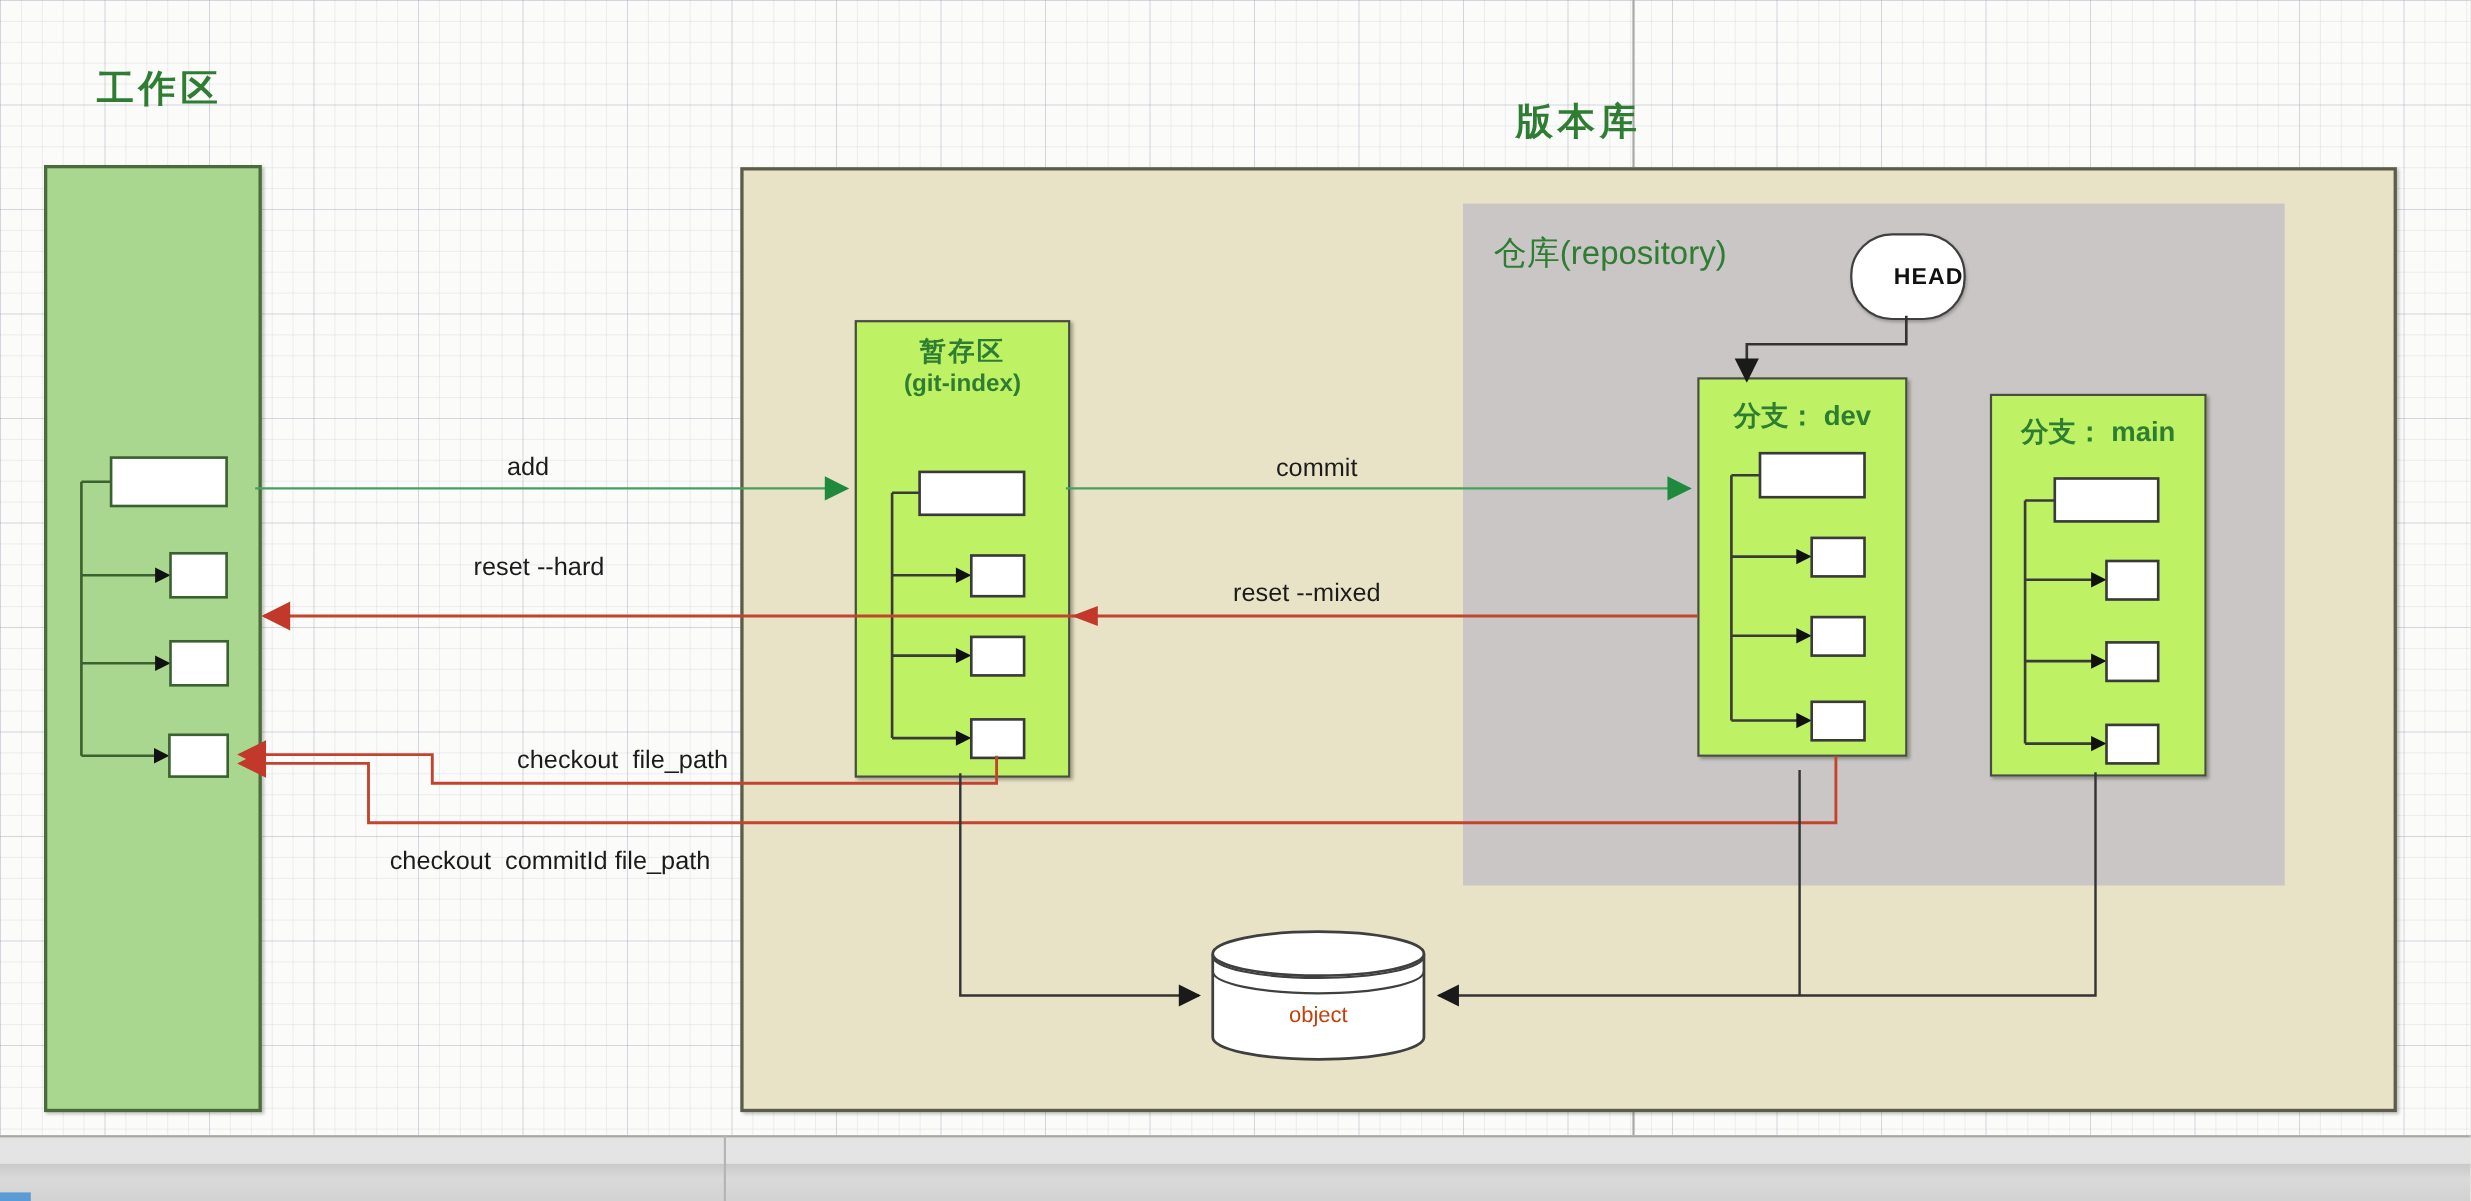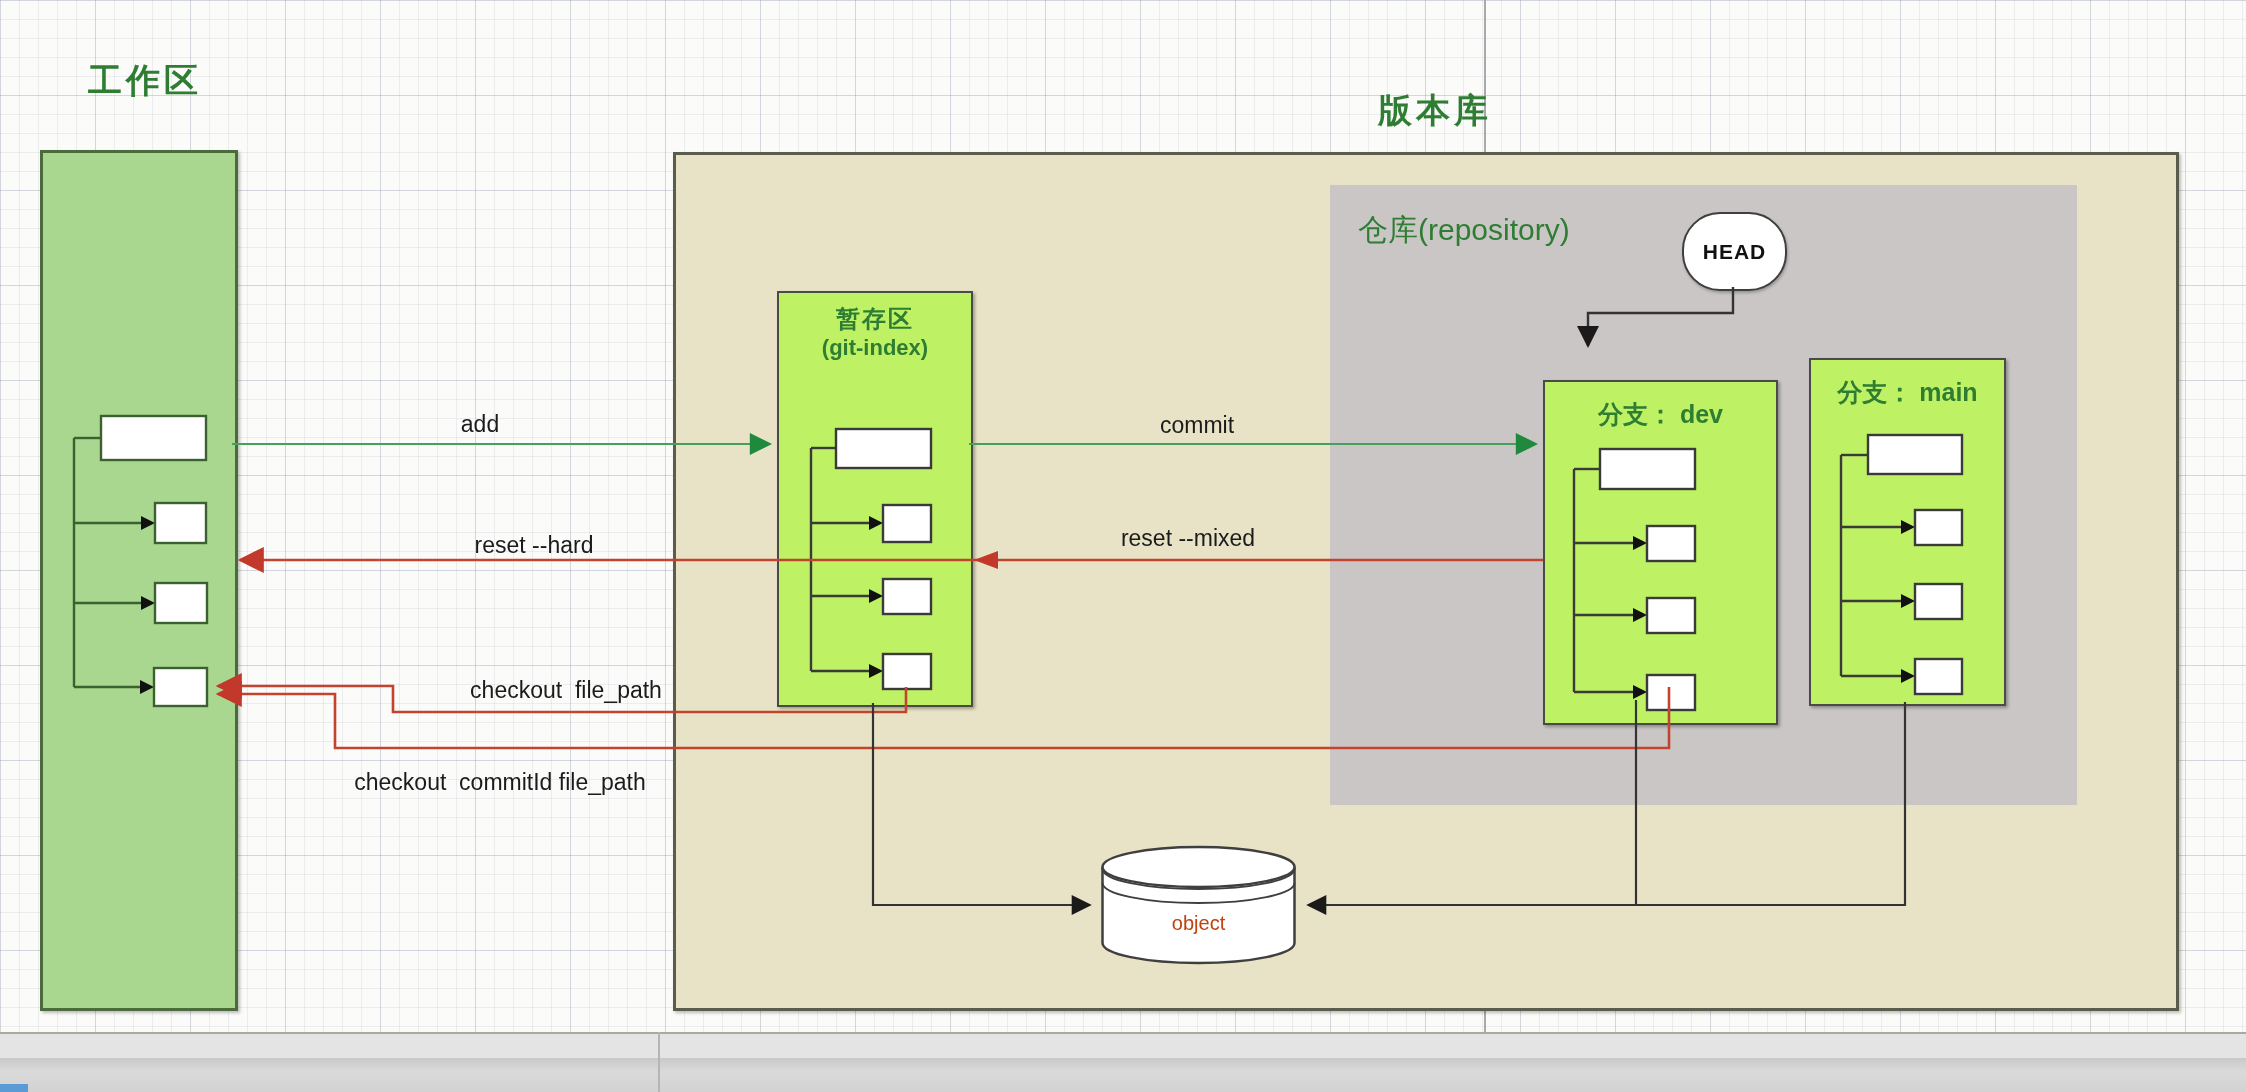--- a/index.html
+++ b/index.html
@@ -37,21 +37,21 @@
   .inner-repository-box{
     left:1330px; top:185px; width:747px; height:620px;
     background:var(--inner-repository-fill,#cac6c6);
     z-index:3;
   }
   .white-box{
     position:absolute; background:#bef264; border:2px solid #4a4a4a;
     box-shadow:2px 2px 3px rgba(0,0,0,.3); z-index:4;
   }
   .staging-box{left:777px; top:291px; width:192px; height:412px;}
-  .dev-box{left:1543px; top:380px; width:187px; height:341px;padding-left:44px;}
+  .dev-box{left:1543px; top:343px; width:187px; height:341px;}
   .main-box{left:1809px; top:358px; width:193px; height:344px;}
   .tree{position:absolute;left:0;top:0;width:100%;height:100%;z-index:1;}
   
   .big-title{
     position:absolute; z-index:4; color:var(--label-green,#2e7d32);
     font-size:34px; font-weight:bold; letter-spacing:4px; white-space:pre;
   }
   .workspace-title{left:88px; top:58px;}
   .repository-title{left:1378px; top:88px;}
   .inner-repo-label{
@@ -61,21 +61,21 @@
   .box-label{
     position:absolute; left:0; right:0; text-align:center; z-index:2;
     color:var(--label-green,#2e7d32); font-weight:bold; white-space:pre;
   }
   .staging-l1{top:10px; font-size:24px; letter-spacing:2px;}
   .staging-l2{top:42px; font-size:22px;}
   .branch-label{top:16px; font-size:25px;}
   .head-node{
     position:absolute; left:1682px; top:212px; width:101px; height:75px;
     background:#fff; border:2px solid #3f3f3f; border-radius:38px;
-    display:flex; align-items:center; justify-content:center;
+    display:flex; align-items:center; justify-content:flex-end;
     z-index:5; box-shadow:1px 2px 3px rgba(0,0,0,.25);
   }
   .head-node span{font-size:21px; font-weight:600; color:#111; letter-spacing:1px;}
   .cylinder{position:absolute; left:1100px; top:843px; z-index:5;}
   .cylinder-label{
     position:absolute; left:1100px; top:912px; width:197px; text-align:center;
     z-index:6; font-size:20px; color:#c2410c;
   }
   .overlay{position:absolute; left:0; top:0; z-index:6; pointer-events:none;}
   .arrow-label{
@@ -227,21 +227,21 @@
 
     <path d="M873,703 V905 H1090" stroke="#333333" stroke-width="2.2" fill="none" marker-end="url(#ah-black)"></path>
 
     <path d="M1905,702 V905 H1308" stroke="#333333" stroke-width="2.2" fill="none" marker-end="url(#ah-black)"></path>
 
     <path d="M1636,700 V905" stroke="#333333" stroke-width="2.2" fill="none"></path>
   </svg>
 
   <div class="arrow-label" style="left:480px;top:411px;">add</div>
   <div class="arrow-label" style="left:1197px;top:412px;">commit</div>
-  <div class="arrow-label" style="left:490px;top:532px;margin-left:44px;">reset --hard</div>
+  <div class="arrow-label" style="left:490px;top:502px;">reset --hard</div>
   <div class="arrow-label" style="left:1188px;top:525px;">reset --mixed</div>
   <div class="arrow-label" style="left:566px;top:677px;">checkout  file_path</div>
   <div class="arrow-label" style="left:500px;top:769px;">checkout  commitId file_path</div>
 
   <div class="band-1"></div>
   <div class="band-2"></div>
   <div class="band-line"></div>
   <div class="blue-fragment"></div>
 
 </div>

